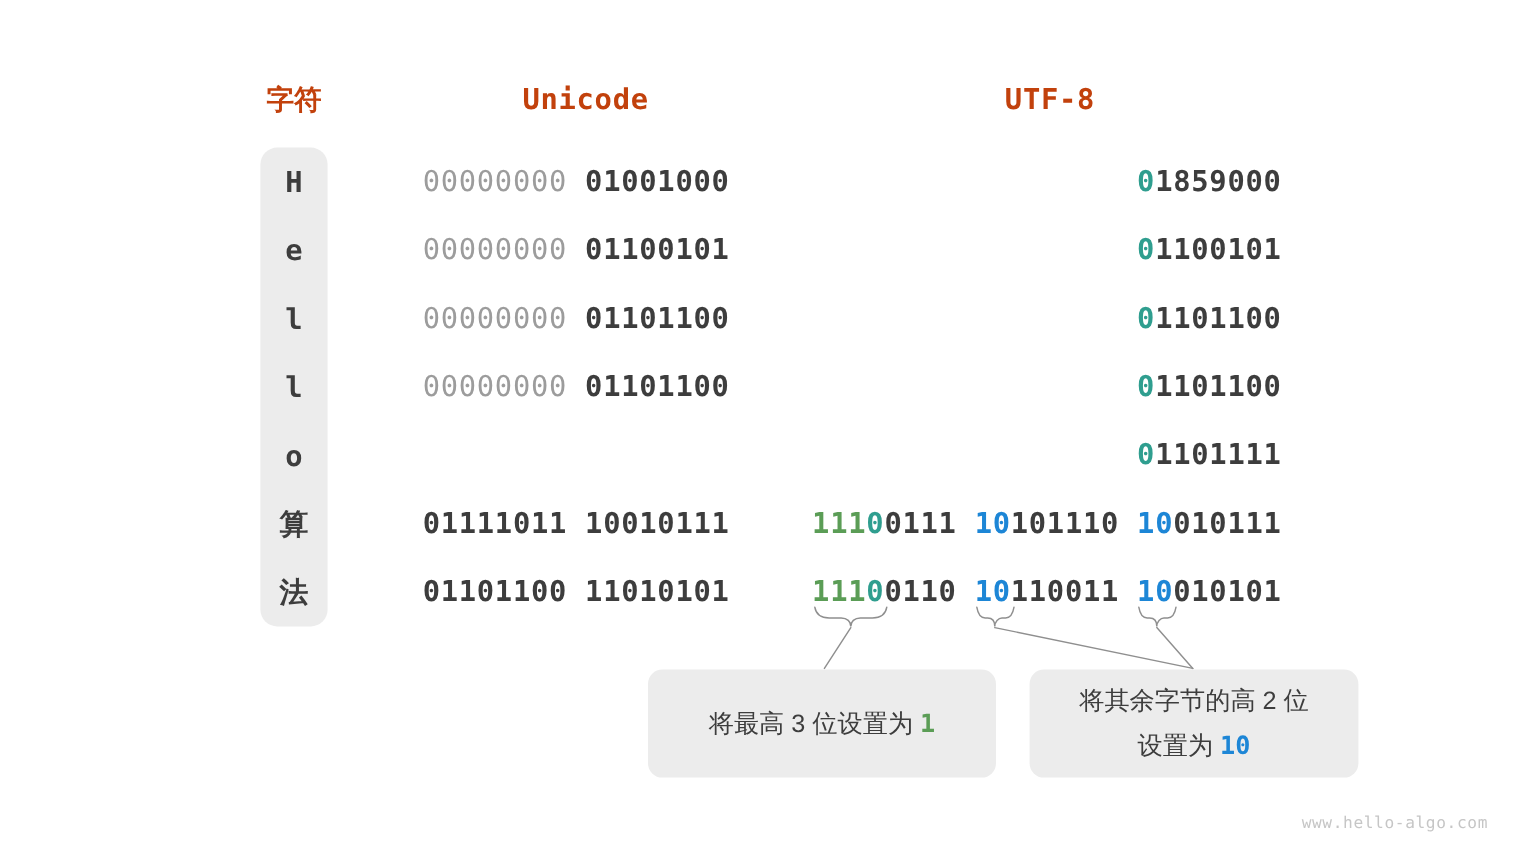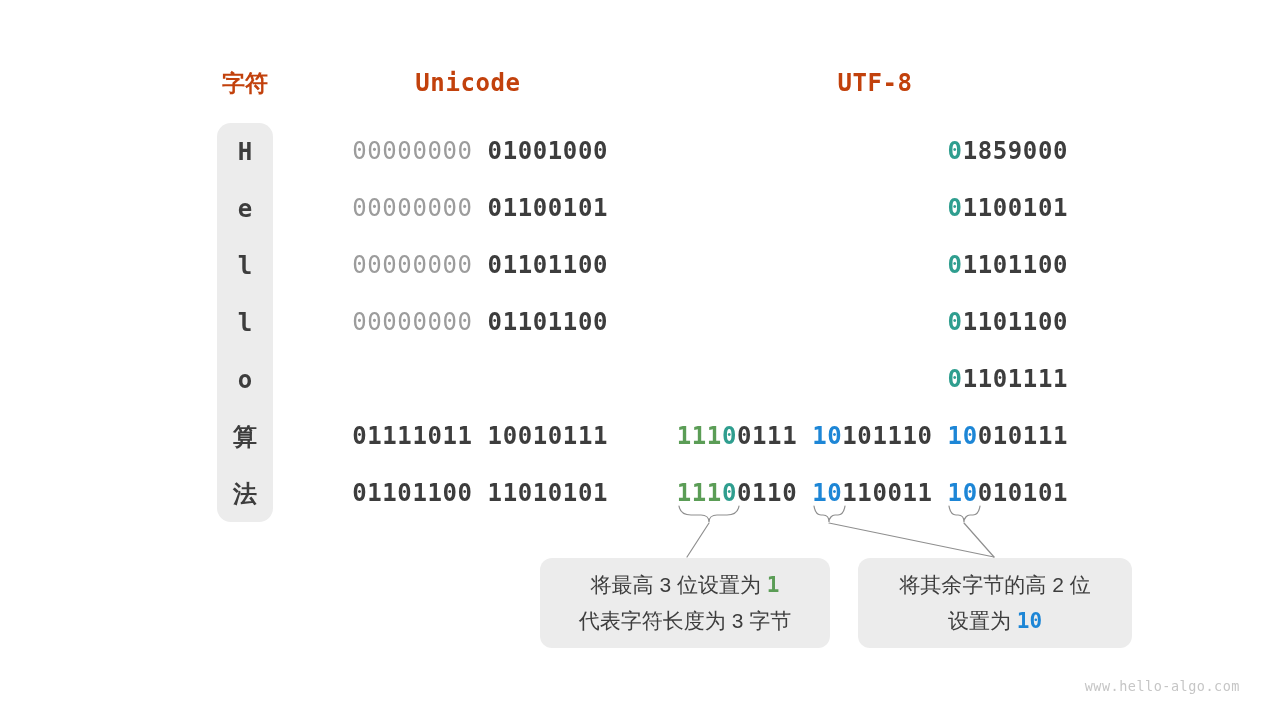--- a/index.html
+++ b/index.html
@@ -56,21 +56,21 @@
     font-family:"DejaVu Sans Mono","Liberation Mono",monospace;
     font-size:13.5px;color:#c6c6c6;letter-spacing:0.5px;
   }
 </style>
 </head>
 <body>
 
 <div class="canvas">
 
   <div class="hdr hdr-cjk" style="left:195px;top:67px;width:100px;">字符</div>
-  <div class="hdr hdr-mono" style="left:368px;top:67px;width:200px;">Unicode</div>
+  <div class="hdr hdr-mono" style="left:388px;top:67px;width:200px;">Unicode</div>
   <div class="hdr hdr-mono" style="left:775px;top:67px;width:200px;">UTF-8</div>
 
   <div class="char-col">
       <div class="char-cell">H</div>
       <div class="char-cell">e</div>
       <div class="char-cell">l</div>
       <div class="char-cell">l</div>
       <div class="char-cell">o</div>
       <div class="char-cell">算</div>
       <div class="char-cell">法</div>
@@ -101,21 +101,20 @@
       <path d="M949,506 C950,512 952,515 956,515 L958,515 C962,515 964,518 964,522
                C964,518 967,515 970,515 L973,515 C976,515 979,512 980,506"></path>
       <line x1="709" y1="523" x2="687" y2="557"></line>
       <line x1="829" y1="523" x2="994" y2="557"></line>
       <line x1="964" y1="523" x2="994" y2="557"></line>
     </g>
   </svg>
 
   <div class="callout callout-left">
       <div class="callout-line"><span class="c-dark">将最高 3 位设置为 </span><span class="c-green mono-num">1</span></div>
-      <div class="callout-line"><span class="c-dark">代表字符长度为 3 字节</span></div>
     </div>
   <div class="callout callout-right">
       <div class="callout-line"><span class="c-dark">将其余字节的高 2 位</span></div>
       <div class="callout-line"><span class="c-dark">设置为 </span><span class="c-blue mono-num">10</span></div>
     </div>
 
   <div class="watermark">www.hello-algo.com</div>
 
 </div>
 

